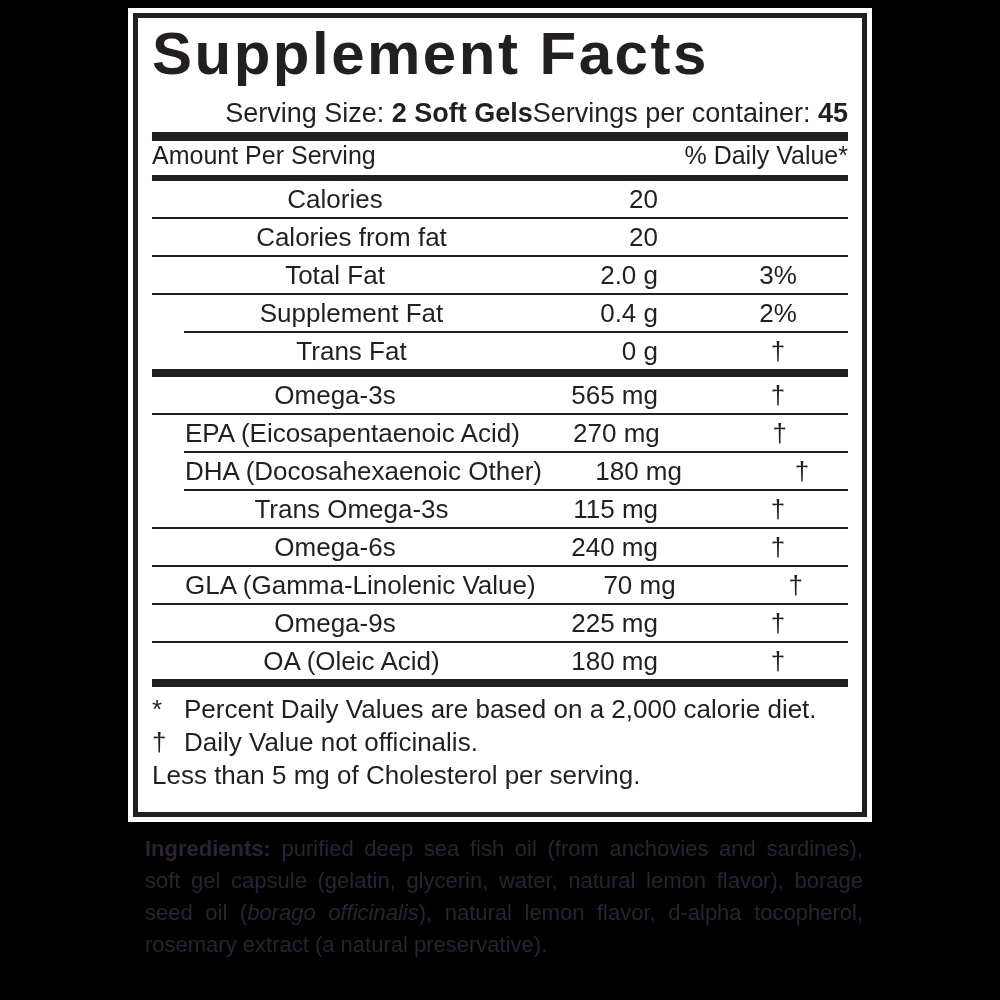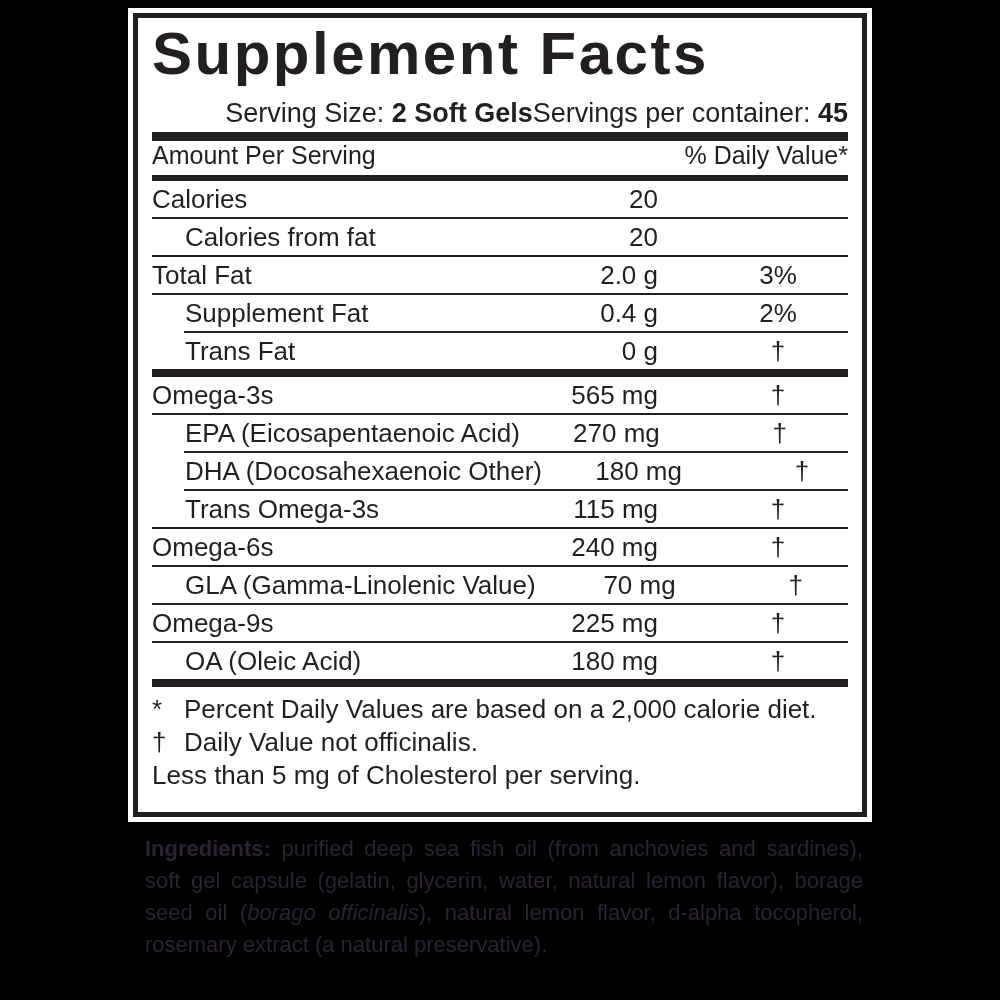--- a/index.html
+++ b/index.html
@@ -56,21 +56,21 @@
     font-size: 25px;
     height: 34px;
   }
   .row {
     display: grid;
     grid-template-columns: 1fr 140px 190px;
     align-items: center;
     height: 36px;
     font-size: 26px;
   }
-  .row .name { white-space: nowrap; }
+  .row .name { white-space: nowrap; text-align: center; }
   .row .name.indent { padding-left: 33px; }
   .row .amount { text-align: right; white-space: nowrap; }
   .row .dv { text-align: center; padding-left: 50px; white-space: nowrap; }
   .sep { border-top: 2px solid #231f20; height: 0; }
   .sep.indent { margin-left: 32px; }
   .sep-thick { height: 8px; background: #231f20; }
   .footnotes { margin-top: 6px; font-size: 26px; }
   .footnote {
     display: grid;
     grid-template-columns: 32px 1fr;

